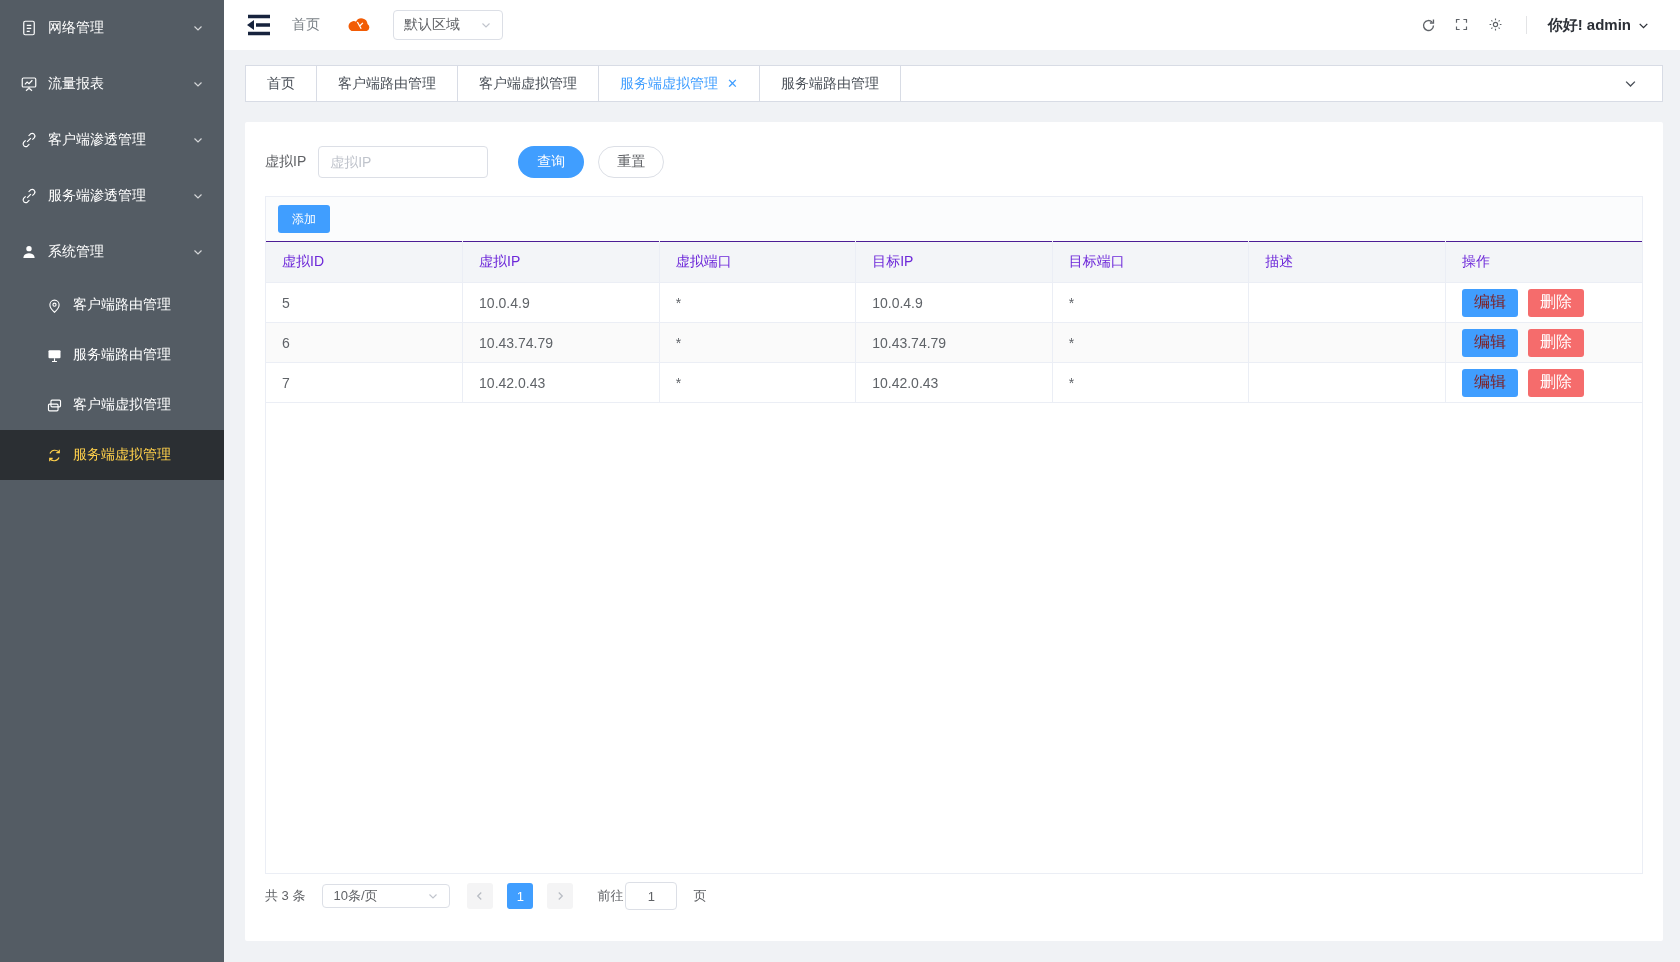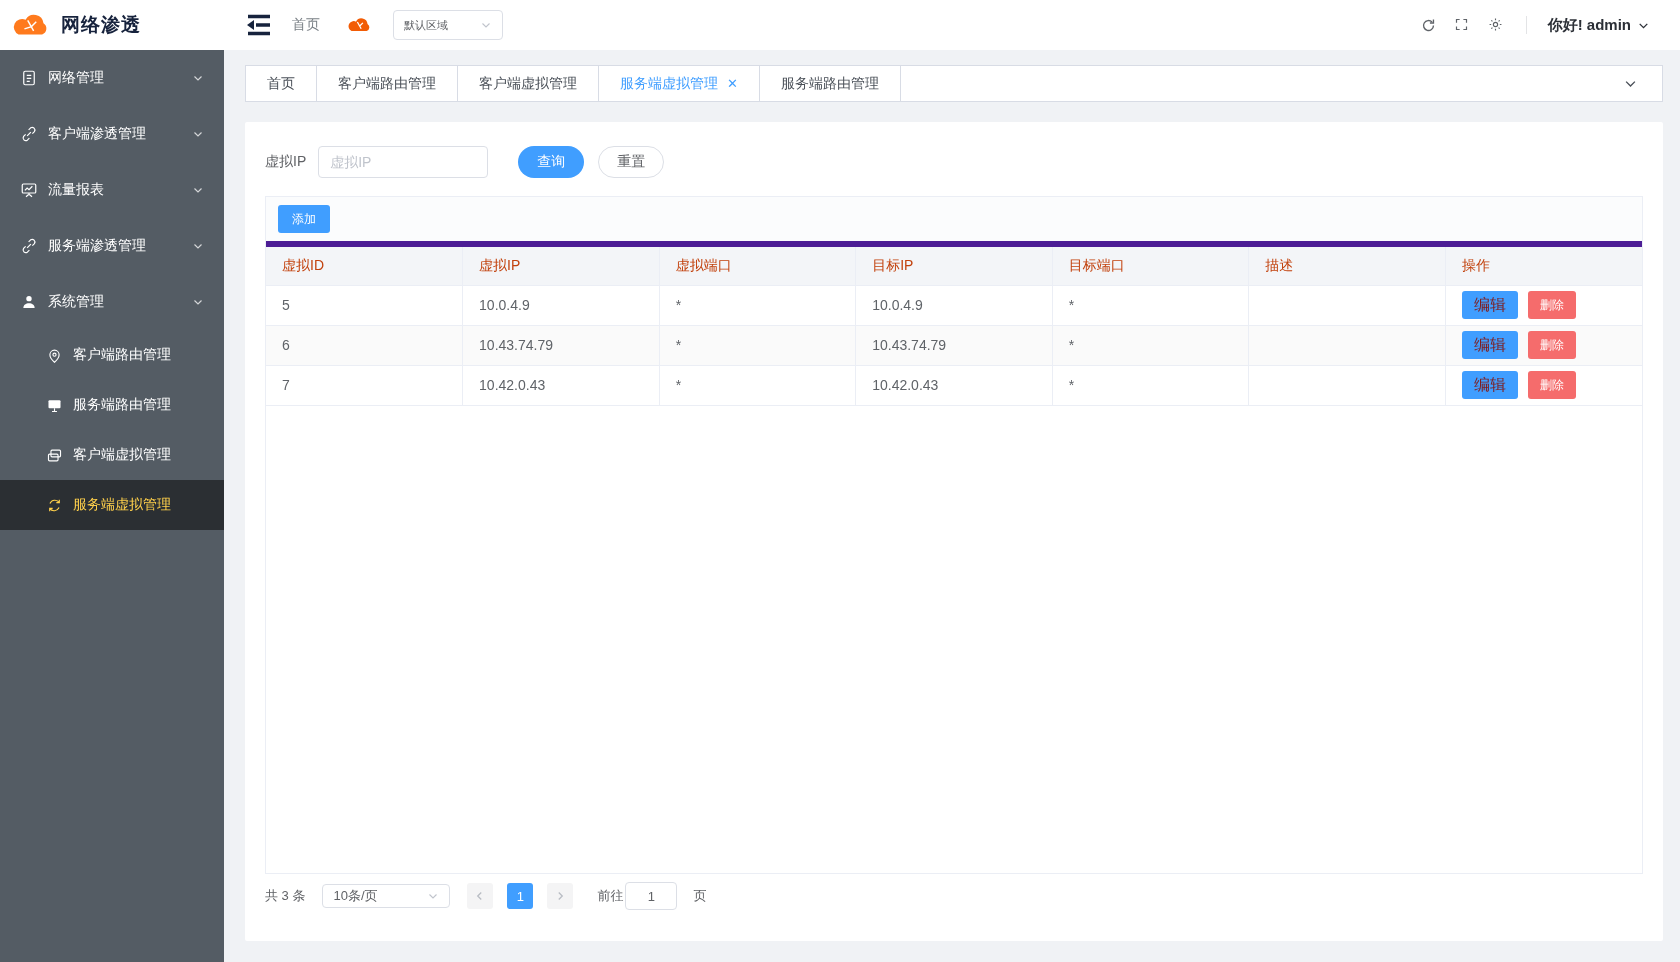--- a/index.html
+++ b/index.html
@@ -25,21 +25,21 @@
   .sub-item .mi-icon { width:17px; height:17px; color:#fff; flex-shrink:0; }
   .sub-item.active { background:#2b2f33; color:#ffd04b; }
   .sub-item.active .mi-icon { color:#ffd04b; }
 
   
   .main { flex:1; display:flex; flex-direction:column; min-width:0; }
   .topbar { height:50px; background:#fff; display:flex; align-items:center; padding:0 30px 0 22px; flex-shrink:0; }
   .collapse-btn { width:26px; height:22px; color:#17233d; cursor:pointer; }
   .breadcrumb { margin-left:20px; font-size:14px; color:#7a8086; }
   .hd-cloud { margin-left:26px; }
-  .region-select { margin-left:20px; width:110px; height:30px; border:1px solid #dcdfe6; border-radius:4px; display:flex; align-items:center; justify-content:space-between; padding:0 10px; font-size:11px; color:#606266; background:#fff; cursor:pointer; }
+  .region-select { margin-left:20px; width:110px; height:30px; border:1px solid #dcdfe6; border-radius:4px; display:flex; align-items:center; justify-content:space-between; padding:0 10px; font-size:14px; color:#606266; background:#fff; cursor:pointer; }
   .region-select .sel-caret { color:#c0c4cc; }
   .topbar-right { margin-left:auto; display:flex; align-items:center; gap:17px; color:#5f6368; }
   .tb-icon { width:17px; height:17px; cursor:pointer; color:#5f6368; }
   .tb-divider { width:1px; height:18px; background:#e3e4e6; margin:0 4px; }
   .user-drop { display:flex; align-items:center; gap:6px; cursor:pointer; }
   .user-name { font-size:15px; font-weight:600; color:#2b2f36; }
   .user-caret { color:#2b2f36; }
 
   
   .tabs { height:37px; margin:15px 17px 0 21px; background:#fff; border:1px solid #d8dce5; display:flex; align-items:stretch; flex-shrink:0; }
@@ -55,93 +55,84 @@
   .search-input { width:170px; height:32px; border:1px solid #dcdfe6; border-radius:4px; padding:0 11px; font-size:14px; color:#606266; outline:none; font-family:inherit; }
   .search-input::placeholder { color:#c0c4cc; }
   .btn { border:none; border-radius:16px; height:32px; font-size:14px; cursor:pointer; font-family:inherit; }
   .btn-primary { background:#409eff; color:#fff; padding:0 19px; margin-left:30px; }
   .btn-plain { background:#fff; color:#606266; border:1px solid #dcdfe6; padding:0 18px; margin-left:14px; }
 
   .table-block { border:1px solid #ebeef5; height:678px; display:flex; flex-direction:column; flex-shrink:0; }
   .table-toolbar { background:#fbfcfd; padding:8px 12px; flex-shrink:0; }
   .btn-mini { background:#409eff; color:#fff; border:none; border-radius:3px; height:28px; padding:4px 14px; font-size:12px; cursor:pointer; font-family:inherit; }
   table { width:100%; border-collapse:collapse; table-layout:fixed; font-size:14px; }
-  thead th { background:#f3f5f8; height:41px; text-align:left; font-weight:500; color:#c2410c; padding:0 10px 0 16px; border-top:6px solid #4c1d95; border-bottom:1px solid #ebeef5; border-right:1px solid #ebeef5; }
+  thead th { background:#f3f5f8; height:41px; text-align:left; font-weight:500; color:#6d28d9; padding:0 10px 0 16px; border-top:1px solid #4c1d95; border-bottom:1px solid #ebeef5; border-right:1px solid #ebeef5; }
   thead th:last-child { border-right:none; }
   tbody td { height:40px; color:#5f6368; padding:0 10px 0 16px; border-bottom:1px solid #ebeef5; border-right:1px solid #ebeef5; background:#fff; }
   tbody td:last-child { border-right:none; }
   tbody tr.striped td { background:#fafafa; }
   .cell-actions { display:flex; gap:10px; align-items:center; }
   .btn-edit { background:#409eff; color:#7f1d1d; border:none; border-radius:3px; height:28px; padding:0 12px; font-size:16px; cursor:pointer; font-family:inherit; }
-  .btn-del { background:#f56c6c; color:#fff; border:none; border-radius:3px; height:28px; padding:0 12px; font-size:12px; cursor:pointer; font-family:inherit; }
+  .btn-del { background:#f56c6c; color:#fff; border:none; border-radius:3px; height:28px; padding:0 12px; font-size:16px; cursor:pointer; font-family:inherit; }
   .empty-fill { flex:1; background:#fff; }
 
   
   .pagination { display:flex; align-items:center; margin-top:8px; font-size:13px; color:#606266; flex-shrink:0; }
   .pg-total { margin-right:17px; }
   .pg-size { width:128px; height:24px; border:1px solid #dcdfe6; border-radius:4px; display:flex; align-items:center; justify-content:space-between; padding:0 10px; cursor:pointer; background:#fff; margin-right:17px; }
   .pg-size .sel-caret { color:#c0c4cc; }
   .pg-btn { width:26px; height:26px; border-radius:3px; background:#f4f4f5; color:#b8bcc3; display:flex; align-items:center; justify-content:center; font-size:13px; cursor:pointer; margin-right:14px; }
   .pg-page { width:26px; height:26px; border-radius:3px; background:#409eff; color:#fff; display:flex; align-items:center; justify-content:center; font-size:13px; font-weight:500; cursor:pointer; margin-right:14px; }
   .pg-goto { margin-left:10px; margin-right:2px; }
   .pg-input { width:52px; height:28px; border:1px solid #dcdfe6; border-radius:4px; text-align:center; font-size:13px; color:#606266; outline:none; font-family:inherit; margin-right:16px; }
 </style>
 </head>
 <body>
 
 <aside class="sidebar">
-  <div class="logo">
-    <span>
-      <svg width="42" height="28" viewBox="0 0 64 40">
-        <path fill="#ff7a1d" d="M51 17.5A14.5 14.5 0 0 0 23.8 12 11.5 11.5 0 0 0 13 34.5h36a9.5 9.5 0 0 0 2-17z"></path>
-        <path stroke="#fff" stroke-width="2.2" fill="none" d="M27 13l9 16M40 15l-8 8M22 26l12-4"></path>
-      </svg>
-    </span>
-    <span class="logo-title">网络渗透</span>
-  </div>
 
   <nav class="menu">
     <div class="menu-item">
       <span class="mi-icon">
         <svg viewBox="0 0 24 24" width="18" height="18" fill="none" stroke="currentColor" stroke-width="1.6">
             <rect x="5" y="3" width="14" height="18" rx="2"></rect>
             <path d="M9 8.5h6M9 12.5h6M9 16.5h4"></path>
           </svg>
       </span>
       <span class="mi-label">网络管理</span>
+      <span class="mi-caret">
+        <svg viewBox="0 0 24 24" width="12" height="12" fill="none" stroke="currentColor" stroke-width="2.4">
+            <path d="M5 9l7 7 7-7"></path>
+          </svg>
+      </span>
+    </div>
+    <div class="menu-item">
+      <span class="mi-icon">
+        <svg viewBox="0 0 24 24" width="18" height="18" fill="none" stroke="currentColor" stroke-width="1.6">
+            <rect x="3" y="4" width="18" height="12" rx="1.5"></rect>
+            <path d="M6.5 12.5l3-3 2.5 2 4.5-4.5"></path>
+            <path d="M12 16v2M8 21l3.5-3M16 21l-3.5-3"></path>
+          </svg>
+      </span>
+      <span class="mi-label">流量报表</span>
       <span class="mi-caret">
         <svg viewBox="0 0 24 24" width="12" height="12" fill="none" stroke="currentColor" stroke-width="2.4">
             <path d="M5 9l7 7 7-7"></path>
           </svg>
       </span>
     </div>
     <div class="menu-item">
       <span class="mi-icon">
         <svg viewBox="0 0 24 24" width="18" height="18" fill="none" stroke="currentColor" stroke-width="1.6">
             <path d="M9.5 14.5l5-5"></path>
             <path d="M7.5 12.5l-2.7 2.7a3.6 3.6 0 0 0 5 5l2.7-2.7"></path>
             <path d="M16.5 11.5l2.7-2.7a3.6 3.6 0 0 0-5-5l-2.7 2.7"></path>
           </svg>
       </span>
       <span class="mi-label">客户端渗透管理</span>
-      <span class="mi-caret">
-        <svg viewBox="0 0 24 24" width="12" height="12" fill="none" stroke="currentColor" stroke-width="2.4">
-            <path d="M5 9l7 7 7-7"></path>
-          </svg>
-      </span>
-    </div>
-    <div class="menu-item">
-      <span class="mi-icon">
-        <svg viewBox="0 0 24 24" width="18" height="18" fill="none" stroke="currentColor" stroke-width="1.6">
-            <rect x="3" y="4" width="18" height="12" rx="1.5"></rect>
-            <path d="M6.5 12.5l3-3 2.5 2 4.5-4.5"></path>
-            <path d="M12 16v2M8 21l3.5-3M16 21l-3.5-3"></path>
-          </svg>
-      </span>
-      <span class="mi-label">流量报表</span>
       <span class="mi-caret">
         <svg viewBox="0 0 24 24" width="12" height="12" fill="none" stroke="currentColor" stroke-width="2.4">
             <path d="M5 9l7 7 7-7"></path>
           </svg>
       </span>
     </div>
     <div class="menu-item">
       <span class="mi-icon">
         <svg viewBox="0 0 24 24" width="18" height="18" fill="none" stroke="currentColor" stroke-width="1.6">
             <path d="M9.5 14.5l5-5"></path>

